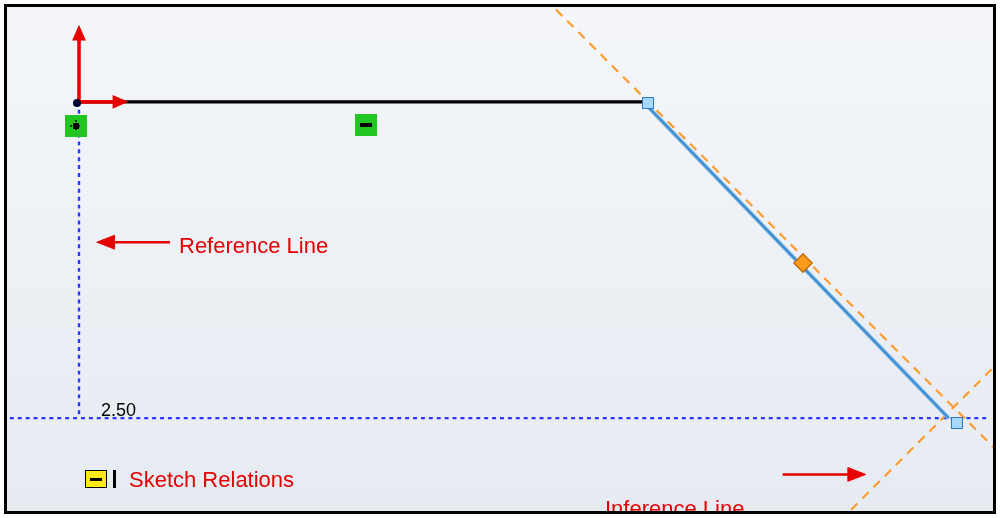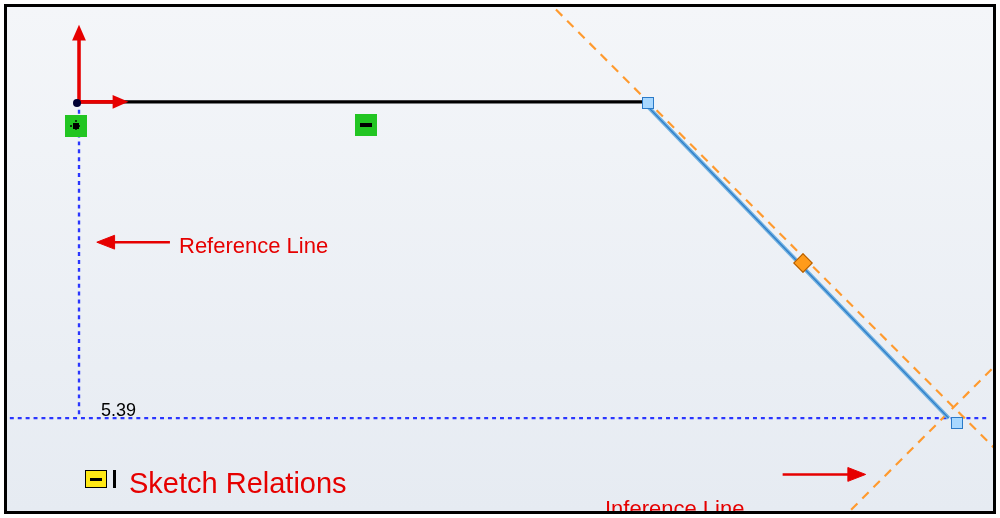--- a/index.html
+++ b/index.html
@@ -125,25 +125,25 @@
     <svg width="16" height="16" viewBox="0 0 16 16">
       <line x1="2" y1="8" x2="14" y2="8" stroke="#000" stroke-width="1.4" stroke-dasharray="2 2"></line>
       <line x1="8" y1="2" x2="8" y2="14" stroke="#000" stroke-width="1.4" stroke-dasharray="2 2"></line>
       <rect x="5" y="5" width="6" height="6" fill="#000"></rect>
     </svg>
   </div>
   <div class="relation-badge" style="left:348px; top:107px;">
     <div class="h-dash"></div>
   </div>
 
-  <div class="dim-label" style="left:94px; top:393px;">5.39</div>
+  <div class="dim-label" style="left:94px; top:393px;">2.50</div>
 
   <div class="label" style="left:172px; top:226px; font-size:22px;">Reference Line</div>
 
   <div class="label" style="left:598px; top:489px; font-size:22px;">Inference Line</div>
 
   <div class="yellow-badge" style="left:78px; top:463px;">
     <div class="h-dash"></div>
   </div>
   <div class="vert-mark" style="left:106px; top:463px;"></div>
-  <div class="label" style="left:122px; top:460px; font-size:29px;">Sketch Relations</div>
+  <div class="label" style="left:122px; top:460px; font-size:22px;">Sketch Relations</div>
 
 </div>
 
 </body></html>

